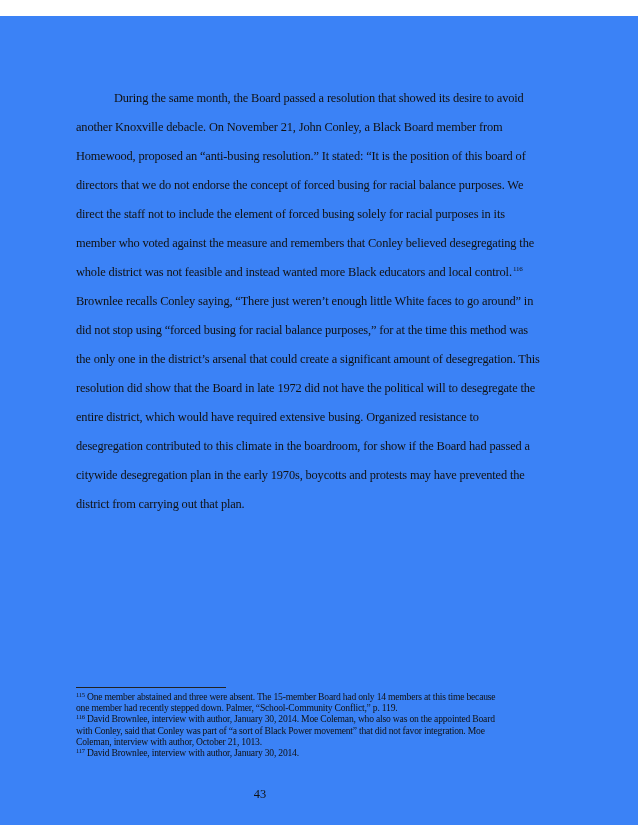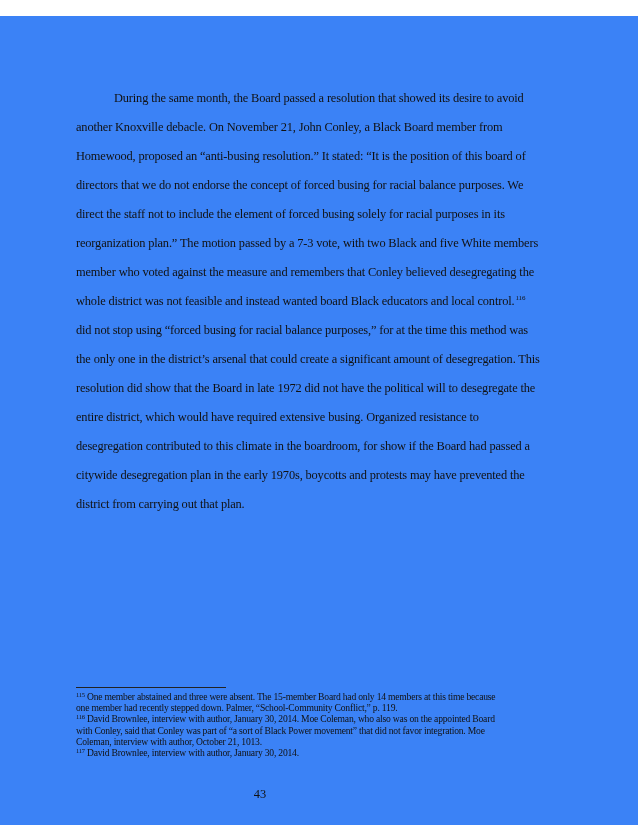--- a/index.html
+++ b/index.html
@@ -23,23 +23,23 @@
 <body>
 
 <div class="page">
 
   <div class="body-text">
     <span class="line indent">During the same month, the Board passed a resolution that showed its desire to avoid</span>
     <span class="line">another Knoxville debacle.  On November 21, John Conley, a Black Board member from</span>
     <span class="line">Homewood, proposed an “anti-busing resolution.”  It stated: “It is the position of this board of</span>
     <span class="line">directors that we do not endorse the concept of forced busing for racial balance purposes.  We</span>
     <span class="line">direct the staff not to include the element of forced busing solely for racial purposes in its</span>
-    <span class="line">reorganization plan.”  The motion passed by a 7-3 vote, with two Black and five White members</span>
     <span class="line">member who voted against the measure and remembers that Conley believed desegregating the</span>
-    <span class="line"><span>whole district was not feasible and instead wanted board Black educators and local control.</span><sup class="fn">116</sup></span>
+    <span class="line"><span>whole district was not feasible and instead wanted more Black educators and local control.</span><sup class="fn">116</sup></span>
+    <span class="line">Brownlee recalls Conley saying, “There just weren’t enough little White faces to go around” in</span>
     <span class="line">did not stop using “forced busing for racial balance purposes,” for at the time this method was</span>
     <span class="line">the only one in the district’s arsenal that could create a significant amount of desegregation.  This</span>
     <span class="line">resolution did show that the Board in late 1972 did not have the political will to desegregate the</span>
     <span class="line">entire district, which would have required extensive busing.  Organized resistance to</span>
     <span class="line">desegregation contributed to this climate in the boardroom, for show if the Board had passed a</span>
     <span class="line">citywide desegregation plan in the early 1970s, boycotts and protests may have prevented the</span>
     <span class="line">district from carrying out that plan.</span>
   </div>
 
   <div class="rule"></div>

